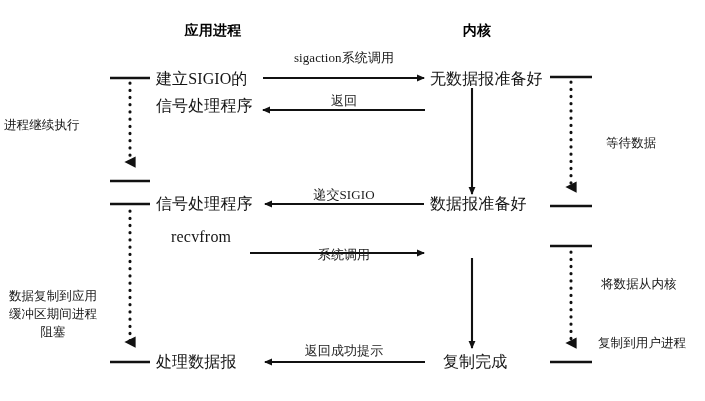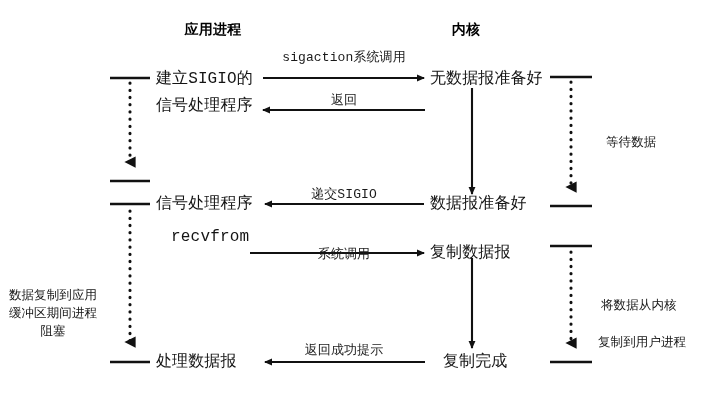--- a/index.html
+++ b/index.html
@@ -6,21 +6,21 @@
   html, body {
     margin: 0;
     padding: 0;
     background: #ffffff;
   }
   #stage {
     position: relative;
     width: 705px;
     height: 398px;
     background: #ffffff;
-    font-family: Liberation Mono, monospace;
+    font-family: Liberation Serif, serif;
     color: #111111;
     overflow: hidden;
   }
   svg#wires {
     position: absolute;
     left: 0;
     top: 0;
     width: 705px;
     height: 401px;
     pointer-events: none;
@@ -109,52 +109,52 @@
     </g>
     <g>
       <line x1="250" y1="253" x2="424" y2="253" stroke="#111111" stroke-width="2.1" marker-end="url(#ah)"></line>
     </g>
     <g>
       <line x1="425" y1="362" x2="265" y2="362" stroke="#111111" stroke-width="2.1" marker-end="url(#ah)"></line>
     </g>
   </svg>
 
   <div class="lbl center colhead" style="left:213px; top:22px;">应用进程</div>
-  <div class="lbl center colhead" style="left:466px; top:22px;">内核</div>
+  <div class="lbl center colhead" style="left:477px; top:22px;">内核</div>
 
+  <div class="lbl left sidenote" style="left:4px; top:116px;">进程继续执行</div>
 
   <div>
     <div class="lbl center sidenote" style="left:53px; top:287px;">数据复制到应用</div>
     <div class="lbl center sidenote" style="left:53px; top:305px;">缓冲区期间进程</div>
     <div class="lbl center sidenote" style="left:53px; top:323px;">阻塞</div>
   </div>
 
   <div class="lbl left sidenote" style="left:606px; top:134px;">等待数据</div>
 
   <div>
-    <div class="lbl left sidenote" style="left:601px; top:297px;">将数据从内核</div>
+    <div class="lbl left sidenote" style="left:601px; top:275px;">将数据从内核</div>
     <div class="lbl left sidenote" style="left:598px; top:299px;margin-top:35px;">复制到用户进程</div>
   </div>
 
   <div>
     <div class="lbl left node" style="left:156px; top:70px;">建立SIGIO的</div>
     <div class="lbl left node" style="left:156px; top:97px;">信号处理程序</div>
   </div>
 
   <div class="lbl left node" style="left:156px; top:195px;">信号处理程序</div>
 
   <div class="lbl left node mono-ish" style="left:171px; top:228px;">recvfrom</div>
 
   <div class="lbl left node" style="left:156px; top:353px;">处理数据报</div>
 
   <div class="lbl left node" style="left:430px; top:70px;text-align:center;">无数据报准备好</div>
 
   <div class="lbl left node" style="left:430px; top:195px;">数据报准备好</div>
 
-  <div class="lbl left node" style="left:430px; top:244px;">复制数据报</div>
 
   <div class="lbl left node" style="left:443px; top:353px;">复制完成</div>
 
   <div class="lbl center edgelabel" style="left:344px; top:49px;">sigaction系统调用</div>
 
   <div class="lbl center edgelabel" style="left:344px; top:92px;">返回</div>
 
   <div class="lbl center edgelabel" style="left:344px; top:186px;">递交SIGIO</div>
 
   <div class="lbl center edgelabel" style="left:344px; top:234px;margin-top:12px;">系统调用</div>

